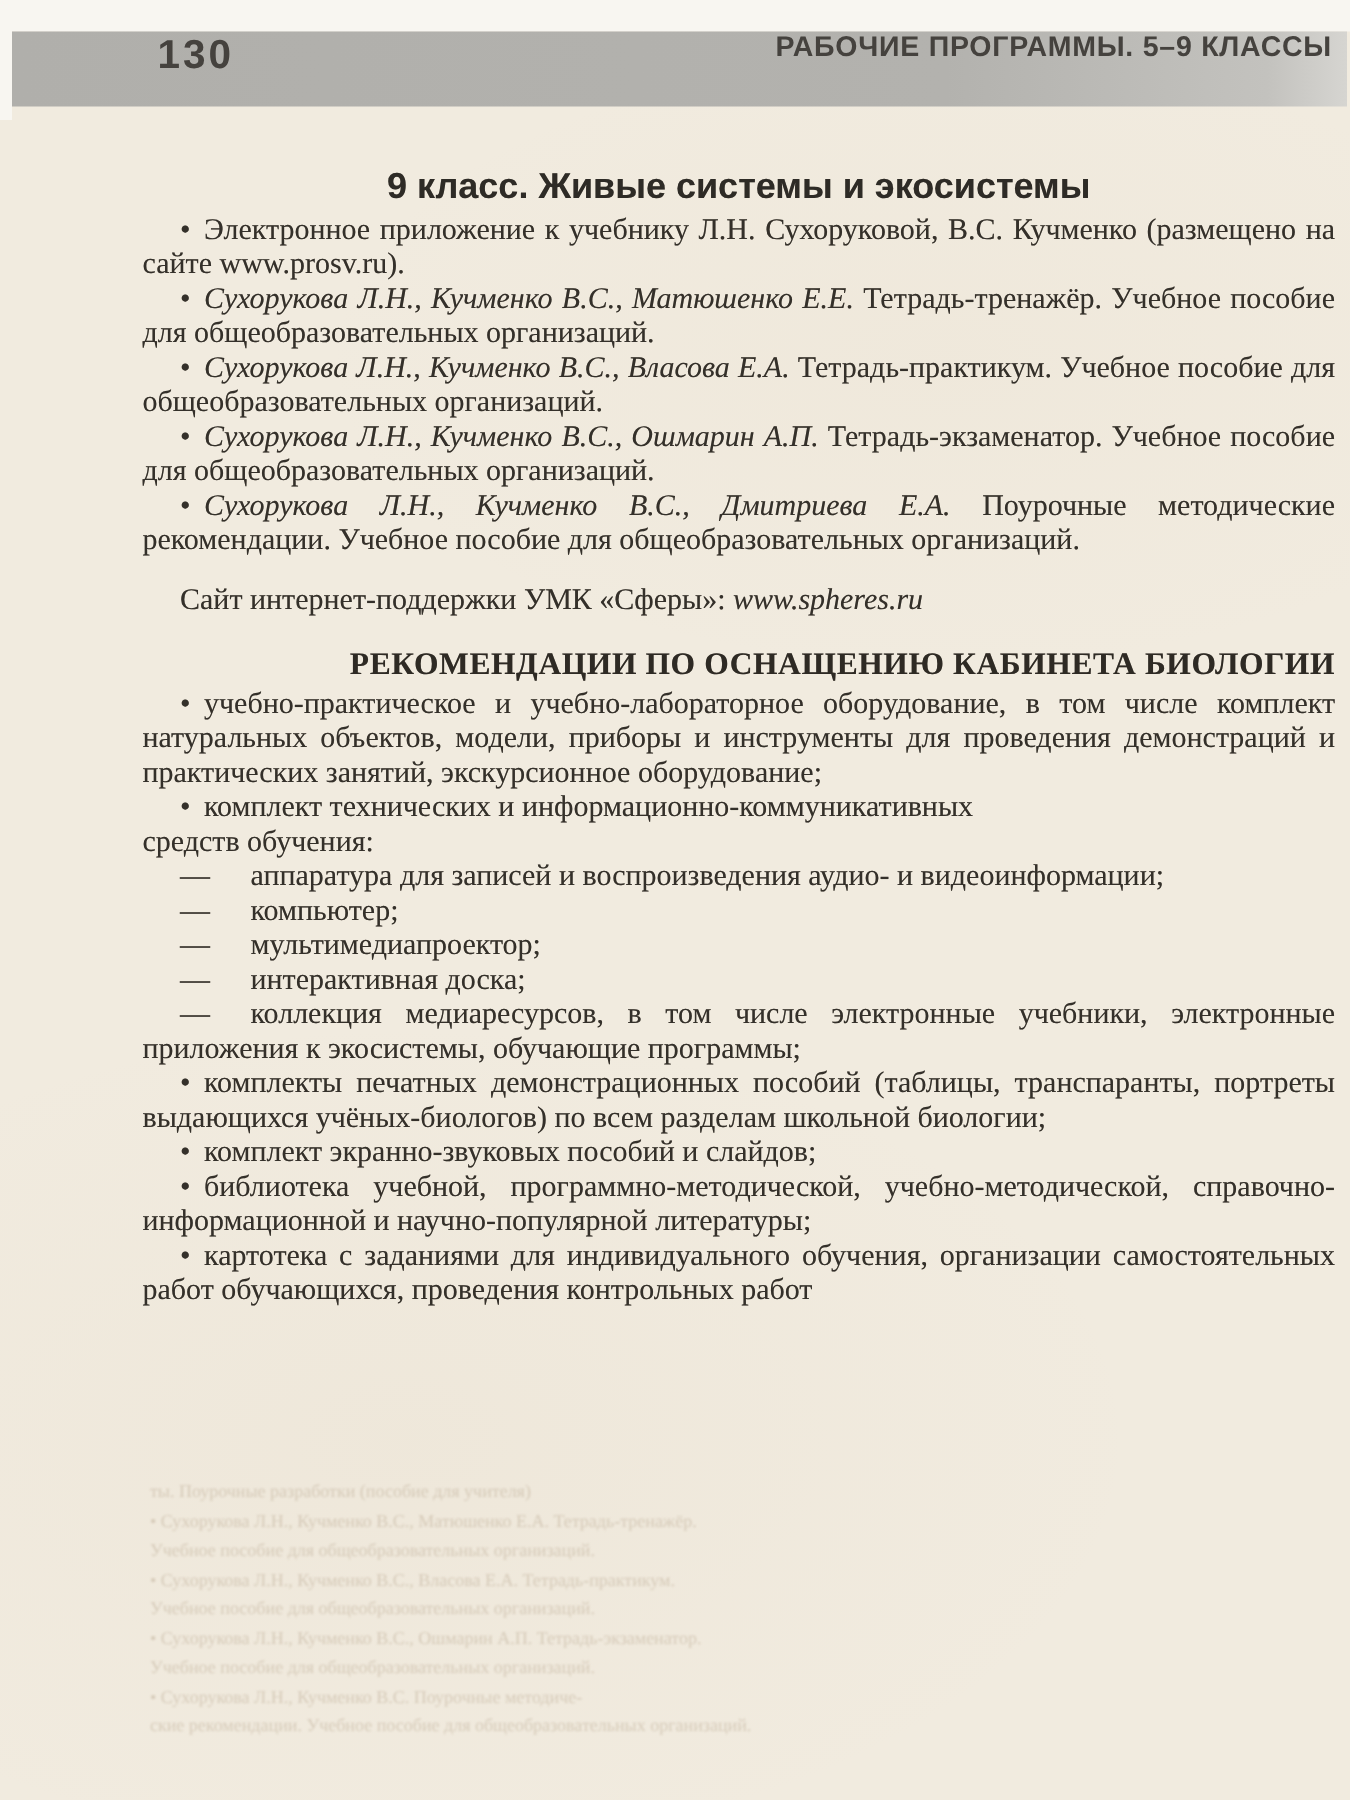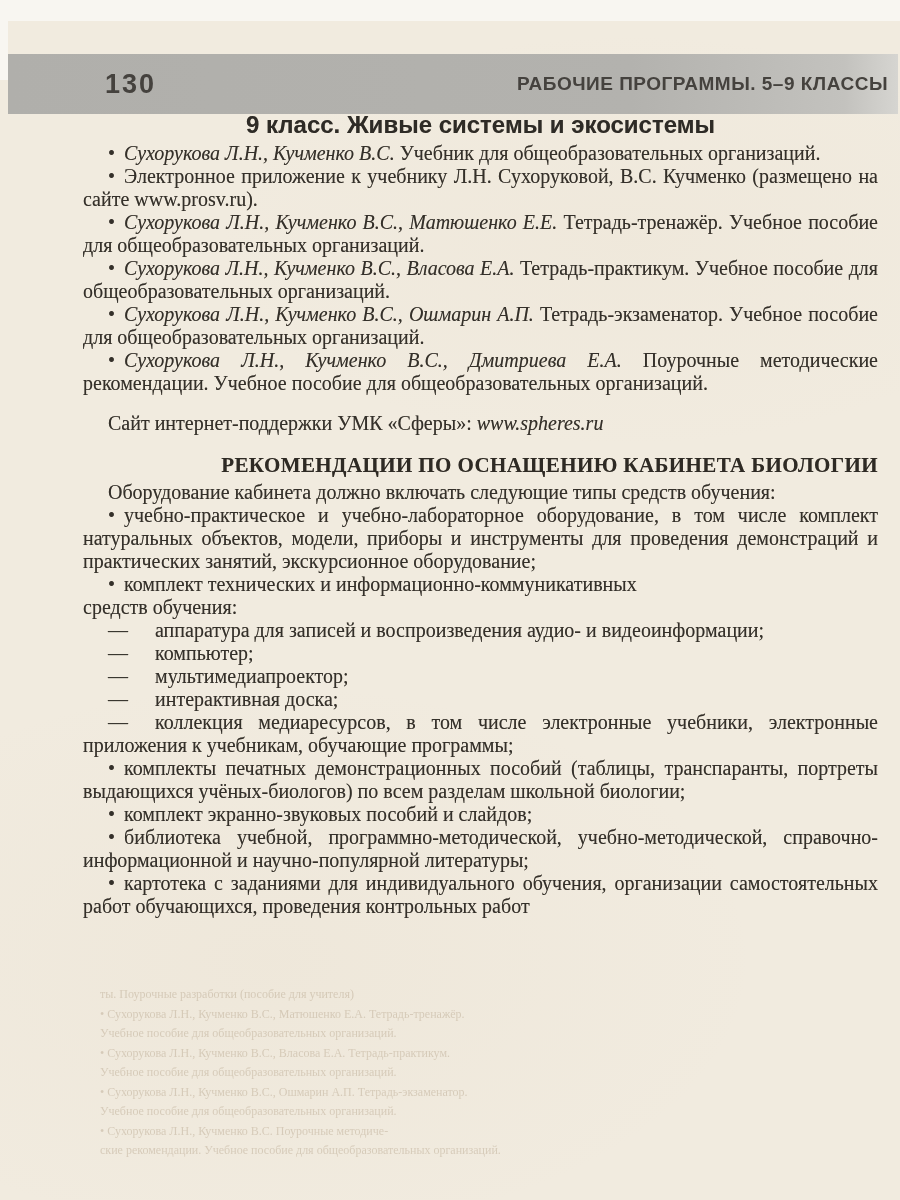--- a/index.html
+++ b/index.html
@@ -17,29 +17,29 @@
     background:
       radial-gradient(ellipse 600px 300px at 70% 20%, rgba(210,190,160,0.06), transparent 70%),
       radial-gradient(ellipse 700px 400px at 30% 80%, rgba(205,185,155,0.07), transparent 70%),
       var(--paper);
     font-family:"Liberation Serif", serif;
     color:var(--ink);
   }
   .top-edge{position:absolute;top:0;left:0;right:0;height:21px;background:var(--paper-edge);}
   .left-edge{position:absolute;top:0;left:0;width:8px;height:80px;background:var(--paper-edge);}
   .header-band{
-    position:absolute;top:21px;left:8px;right:2px;height:60px;
+    position:absolute;top:21px;left:8px;right:2px;height:50px;
     background:linear-gradient(90deg,#b0afab 0%,#b3b2ae 70%,#c3c2be 94%,#d6d5d1 100%);
-    display:flex;align-items:center;justify-content:space-between;
-    font-family:"Liberation Sans", sans-serif;font-weight:bold;color:var(--band-text);margin-top:33px;
+    display:flex;align-items:flex-start;justify-content:space-between;
+    font-family:"Liberation Sans", sans-serif;font-weight:bold;color:var(--band-text);
   }
   .page-num{margin-left:97px;font-size:27px;letter-spacing:2px;}
   .header-title{margin-right:10px;font-size:19px;letter-spacing:0.5px;}
   .body-col{
-    position:absolute;left:83px;top:112px;width:795px;
+    position:absolute;left:95px;top:112px;width:795px;
     font-size:20px;line-height:23px;
     text-shadow:0 0 0.4px rgba(60,50,40,0.45);
   }
   .sec1-title{
     margin:0 0 4px 0;text-align:center;
     font-family:"Liberation Sans", sans-serif;font-weight:bold;font-size:24px;line-height:26px;
     color:#2e2b26;
   }
   p{margin:0;}
   .entry,.item,.intro{text-align:justify;text-indent:25px;}
@@ -73,53 +73,51 @@
 
   <div class="header-band">
     <span class="page-num">130</span>
     <span class="header-title">РАБОЧИЕ ПРОГРАММЫ. 5–9 КЛАССЫ</span>
   </div>
 
   <div class="body-col">
 
     <h1 class="sec1-title">9 класс. Живые системы и экосистемы</h1>
 
-    <p class="entry"><span class="marker m-bullet">•</span><span class="authors">Сухорукова Л.Н., Кучменко В.С.</span><span class="rest"> Учебник для общеобразовательных организаций.</span></p>
 
     <p class="entry"><span class="marker m-bullet">•</span><span class="authors"></span><span class="rest">Электронное приложение к учебнику Л.Н. Сухоруковой, В.С. Кучменко (размещено на сайте www.prosv.ru).</span></p>
 
     <p class="entry"><span class="marker m-bullet">•</span><span class="authors">Сухорукова Л.Н., Кучменко В.С., Матюшенко Е.Е.</span><span class="rest"> Тетрадь-тренажёр. Учебное пособие для общеобразовательных организаций.</span></p>
 
     <p class="entry"><span class="marker m-bullet">•</span><span class="authors">Сухорукова Л.Н., Кучменко В.С., Власова Е.А.</span><span class="rest"> Тетрадь-практикум. Учебное пособие для общеобразовательных организаций.</span></p>
 
     <p class="entry"><span class="marker m-bullet">•</span><span class="authors">Сухорукова Л.Н., Кучменко В.С., Ошмарин А.П.</span><span class="rest"> Тетрадь-экзаменатор. Учебное пособие для общеобразовательных организаций.</span></p>
 
     <p class="entry"><span class="marker m-bullet">•</span><span class="authors">Сухорукова Л.Н., Кучменко В.С., Дмитриева Е.А.</span><span class="rest"> Поурочные методические рекомендации. Учебное пособие для общеобразовательных организаций.</span></p>
 
     <p class="support"><span>Сайт интернет-поддержки УМК «Сферы»: </span><span class="italic">www.spheres.ru</span></p>
 
     <h2 class="sec2-heading">РЕКОМЕНДАЦИИ ПО ОСНАЩЕНИЮ КАБИНЕТА БИОЛОГИИ</h2>
 
-    <p class="intro">Оборудование кабинета должно включать следующие типы средств обучения:</p>
 
     <p class="item"><span class="marker m-bullet">•</span><span class="txt">учебно-практическое и учебно-лабораторное оборудование, в том числе комплект натуральных объектов, модели, приборы и инструменты для проведения демонстраций и практических занятий, экскурсионное оборудование;</span></p>
 
 
     <p class="item"><span class="marker m-bullet">•</span><span class="txt">комплект технических и информационно-коммуникативных
 средств обучения:</span></p>
 
     <p class="item"><span class="marker m-dash">—</span><span class="txt">аппаратура для записей и воспроизведения аудио- и видеоинформации;</span></p>
 
     <p class="item"><span class="marker m-dash">—</span><span class="txt">компьютер;</span></p>
 
     <p class="item"><span class="marker m-dash">—</span><span class="txt">мультимедиапроектор;</span></p>
 
     <p class="item"><span class="marker m-dash">—</span><span class="txt">интерактивная доска;</span></p>
 
-    <p class="item"><span class="marker m-dash">—</span><span class="txt">коллекция медиаресурсов, в том числе электронные учебники, электронные приложения к учебникам, обучающие программы;</span></p>
+    <p class="item"><span class="marker m-dash">—</span><span class="txt">коллекция медиаресурсов, в том числе электронные учебники, электронные приложения к экосистемы, обучающие программы;</span></p>
 
 
     <p class="item"><span class="marker m-bullet">•</span><span class="txt">комплекты печатных демонстрационных пособий (таблицы, транспаранты, портреты выдающихся учёных-биологов) по всем разделам школьной биологии;</span></p>
 
     <p class="item"><span class="marker m-bullet">•</span><span class="txt">комплект экранно-звуковых пособий и слайдов;</span></p>
 
     <p class="item"><span class="marker m-bullet">•</span><span class="txt">библиотека учебной, программно-методической, учебно-методической, справочно-информационной и научно-популярной литературы;</span></p>
 
     <p class="item"><span class="marker m-bullet">•</span><span class="txt">картотека с заданиями для индивидуального обучения, организации самостоятельных работ обучающихся, проведения контрольных работ</span></p>
 

